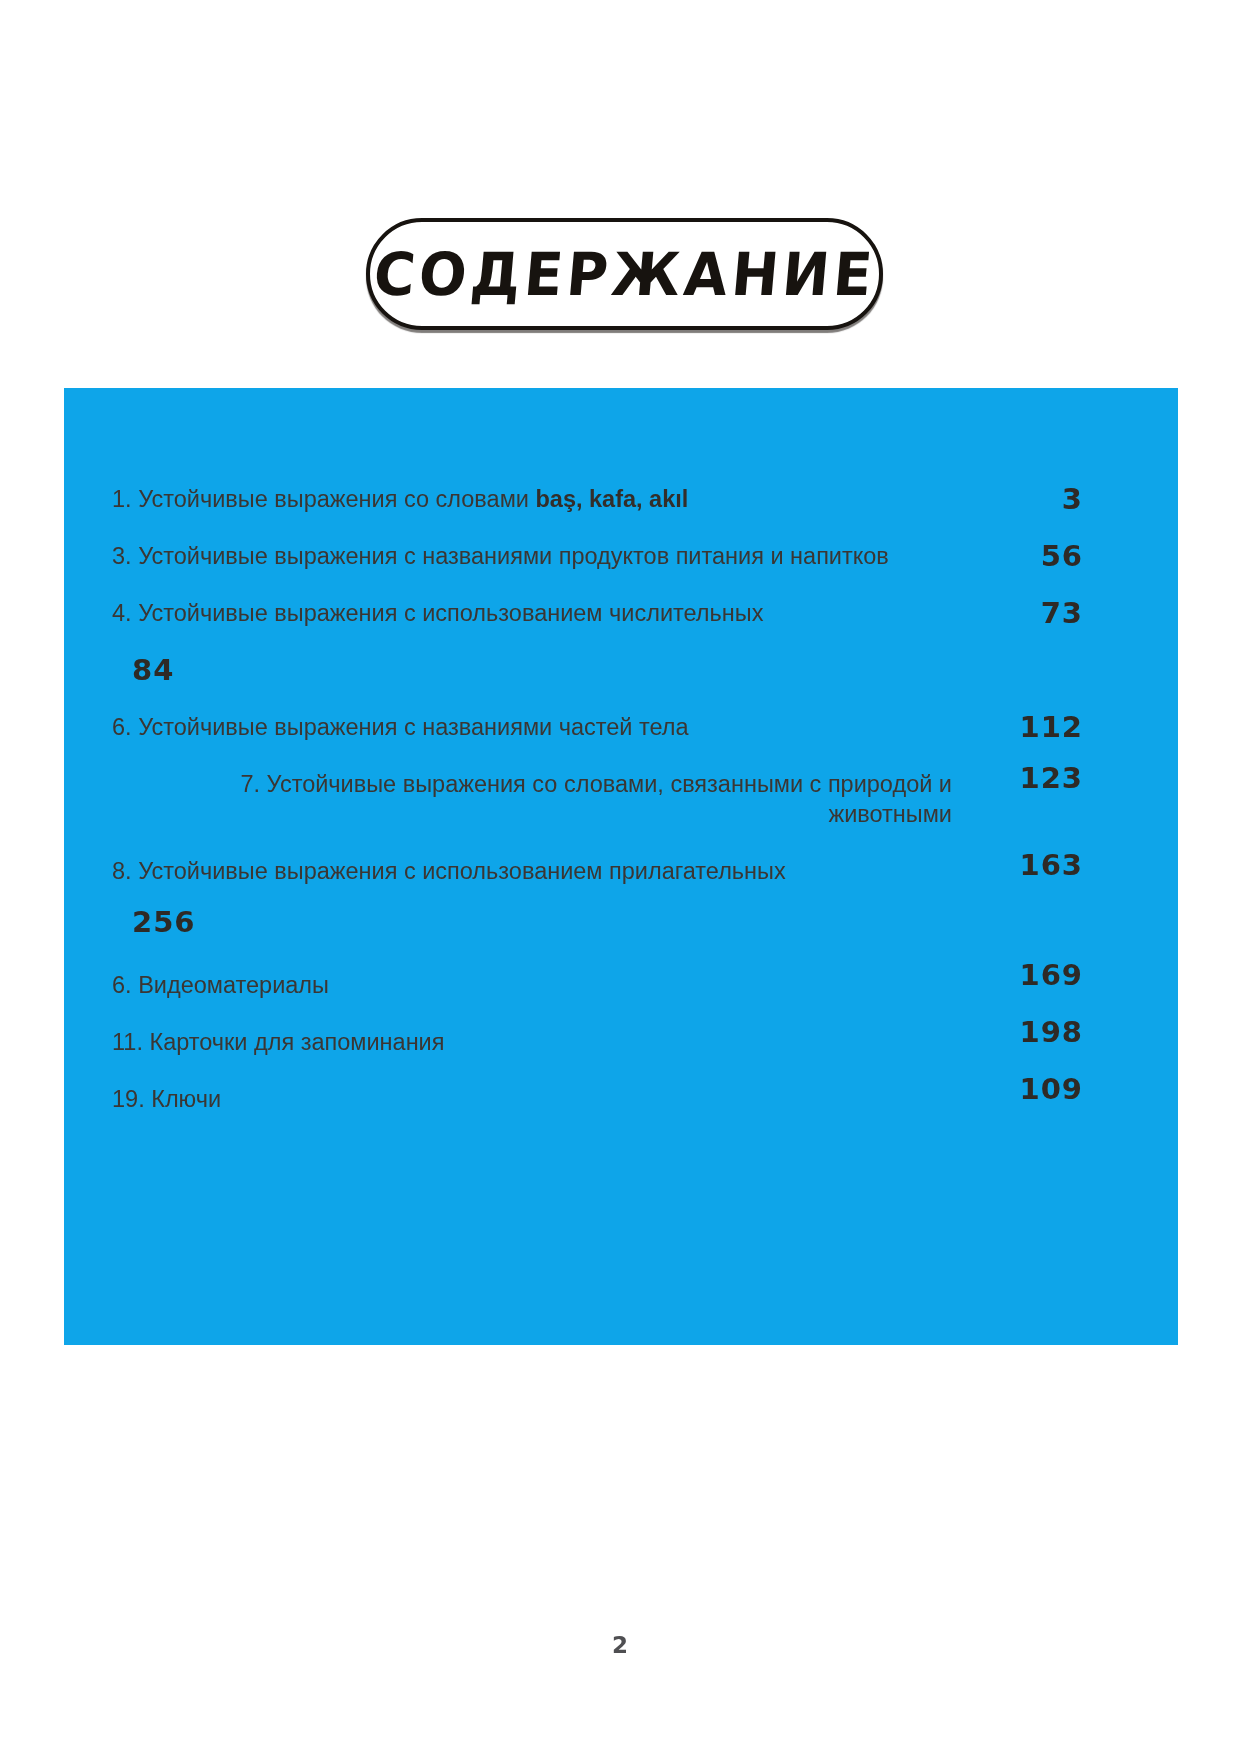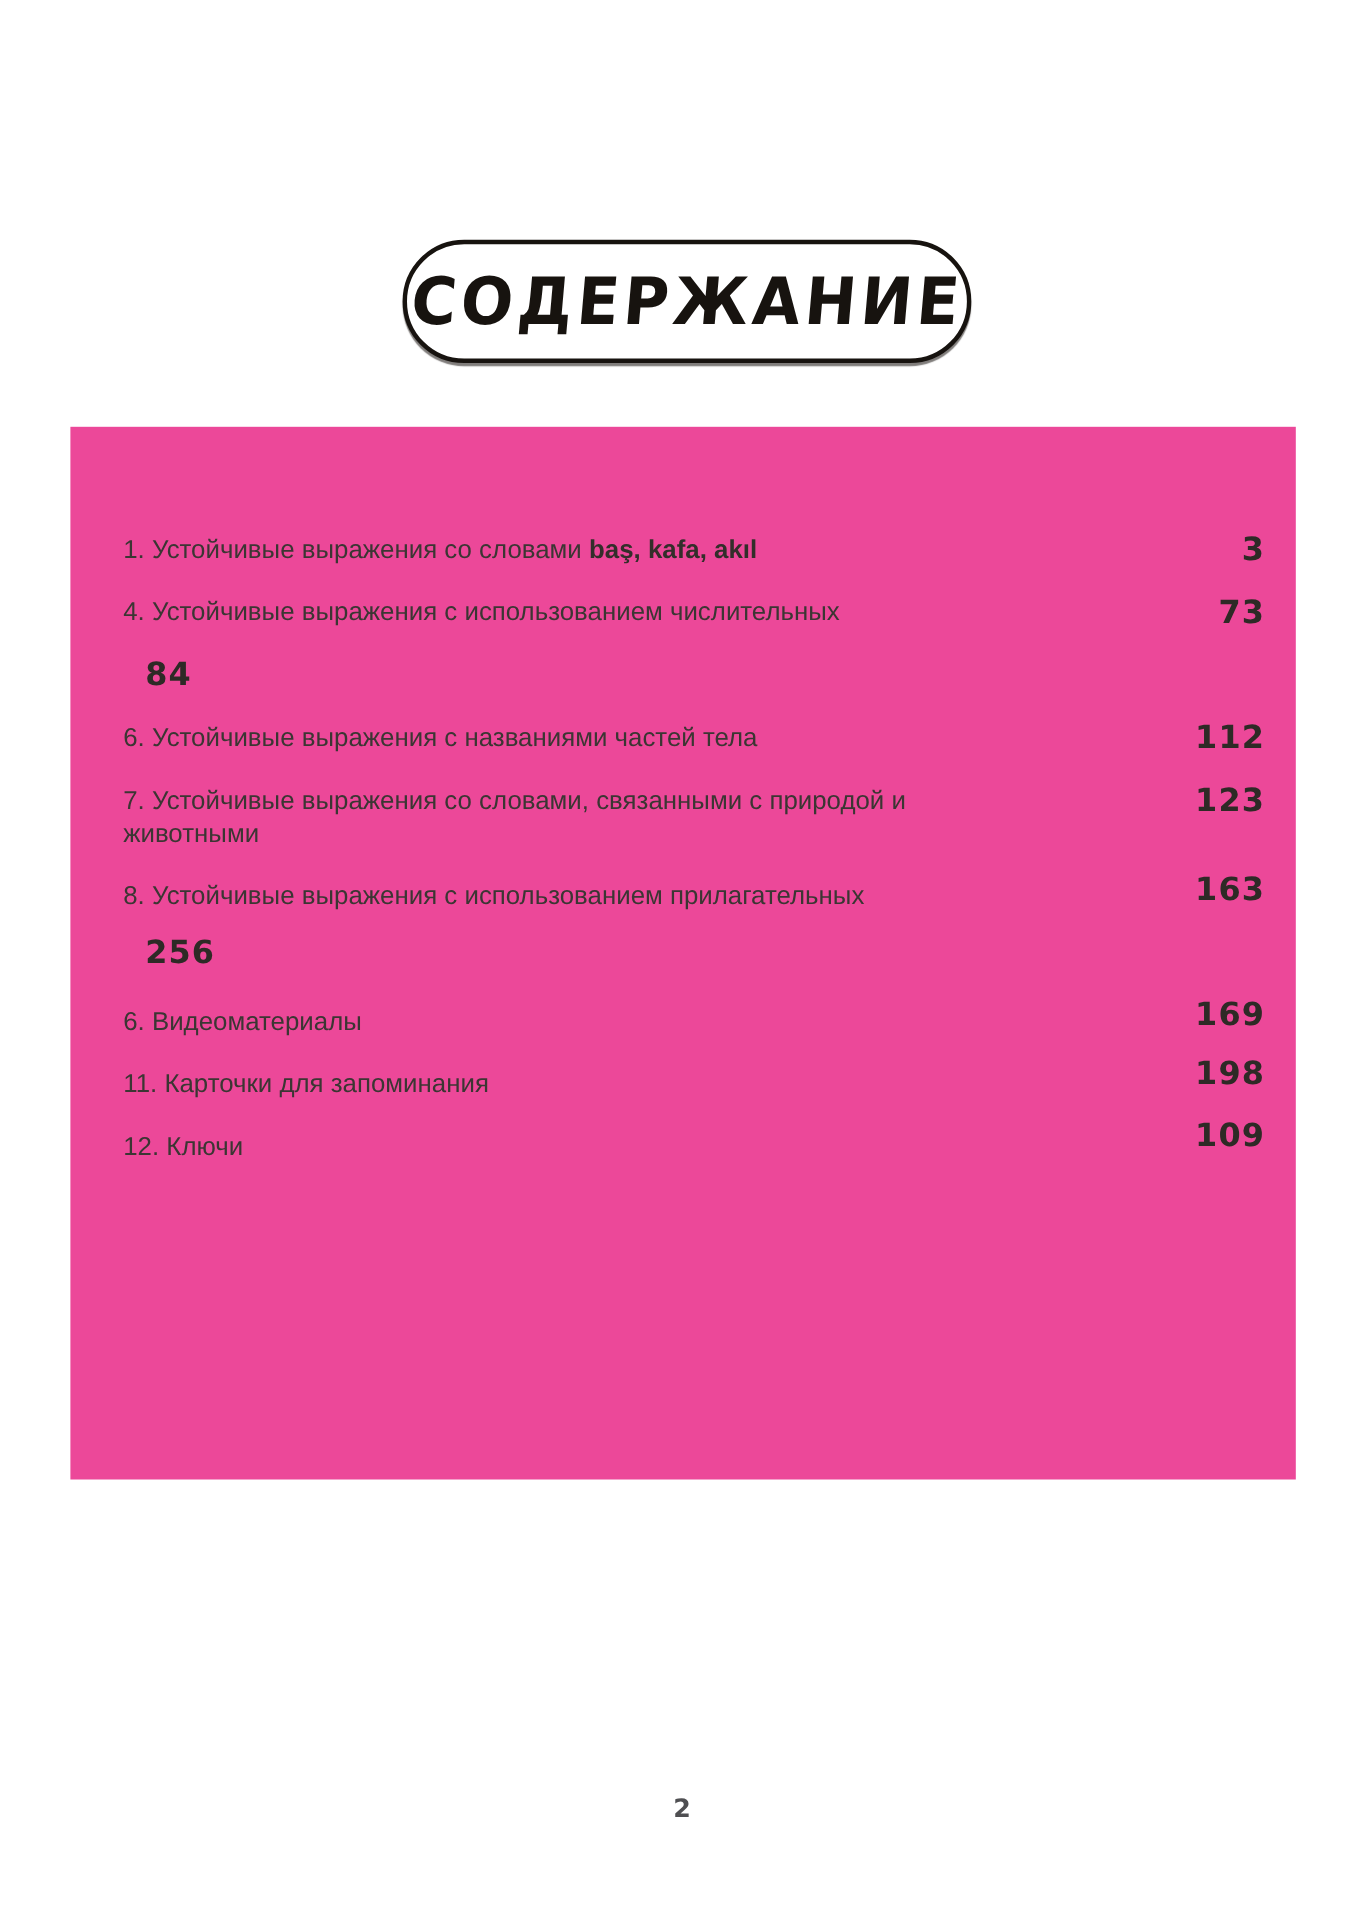--- a/index.html
+++ b/index.html
@@ -38,23 +38,24 @@
     font-family: "DejaVu Sans", "Liberation Sans", sans-serif;
   }
 
   
   .content-box {
     position: absolute;
     left: 64px;
     top: 388px;
     width: 1114px;
     height: 957px;
-    background: #ec4899;
+    background: #0ea5e9;
     box-sizing: border-box;
-    padding: 96px 28px 0 48px;
+    padding: 96px 95px 0 48px;
+    text-align: right;
   }
 
   .toc-row {
     display: flex;
     justify-content: space-between;
     align-items: flex-start;
     margin-bottom: 27px;
   }
   .toc-label {
     font-size: 23.5px;
@@ -105,20 +106,24 @@
   </div>
 
   <div class="content-box">
 
     <div class="toc-row">
       <div class="toc-label"><span>1. Устойчивые выражения со словами </span><span class="toc-bold">baş, kafa, akıl</span></div>
       <div class="toc-page">3</div>
     </div>
 
 
+    <div class="toc-row">
+      <div class="toc-label"><span>3. Устойчивые выражения с названиями продуктов питания и напитков</span><span class="toc-bold"></span></div>
+      <div class="toc-page">56</div>
+    </div>
 
     <div class="toc-row">
       <div class="toc-label"><span>4. Устойчивые выражения с использованием числительных</span><span class="toc-bold"></span></div>
       <div class="toc-page">73</div>
     </div>
 
     <div class="toc-row">
       <div class="toc-page">84</div>
     </div>
 
@@ -145,21 +150,21 @@
       <div class="toc-label"><span>6. Видеоматериалы</span><span class="toc-bold"></span></div>
       <div class="toc-page">169</div>
     </div>
 
     <div class="toc-row">
       <div class="toc-label"><span>11. Карточки для запоминания</span><span class="toc-bold"></span></div>
       <div class="toc-page">198</div>
     </div>
 
     <div class="toc-row">
-      <div class="toc-label"><span>12. Ключи</span><span class="toc-bold"></span></div>
+      <div class="toc-label"><span>19. Ключи</span><span class="toc-bold"></span></div>
       <div class="toc-page">109</div>
     </div>
 
   </div>
 
   <div class="footer-page">2</div>
 
 </div>
 
 </body></html>

